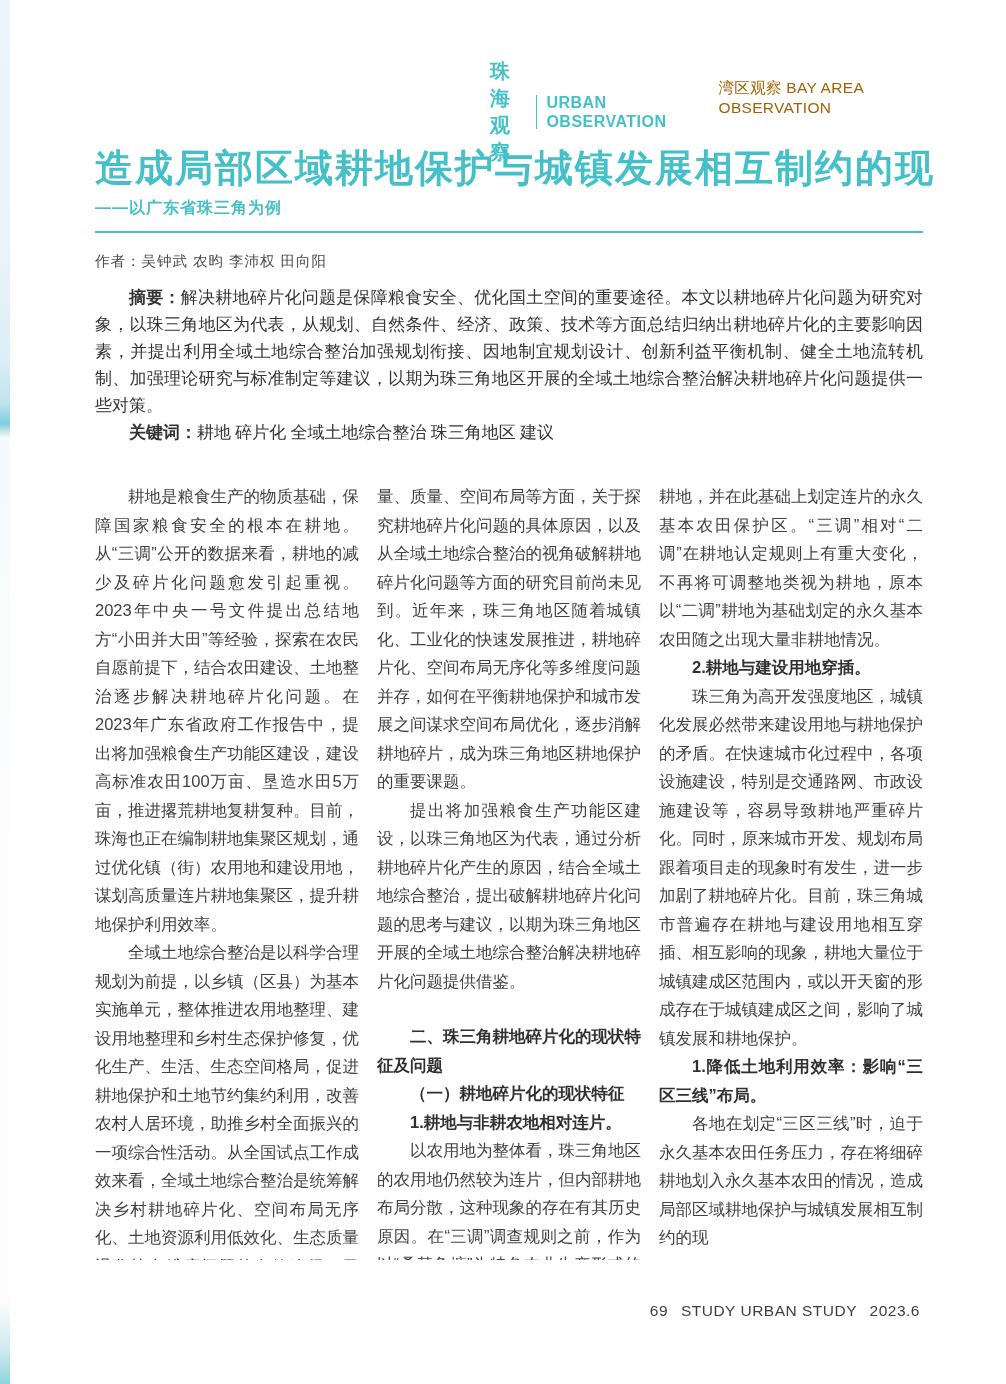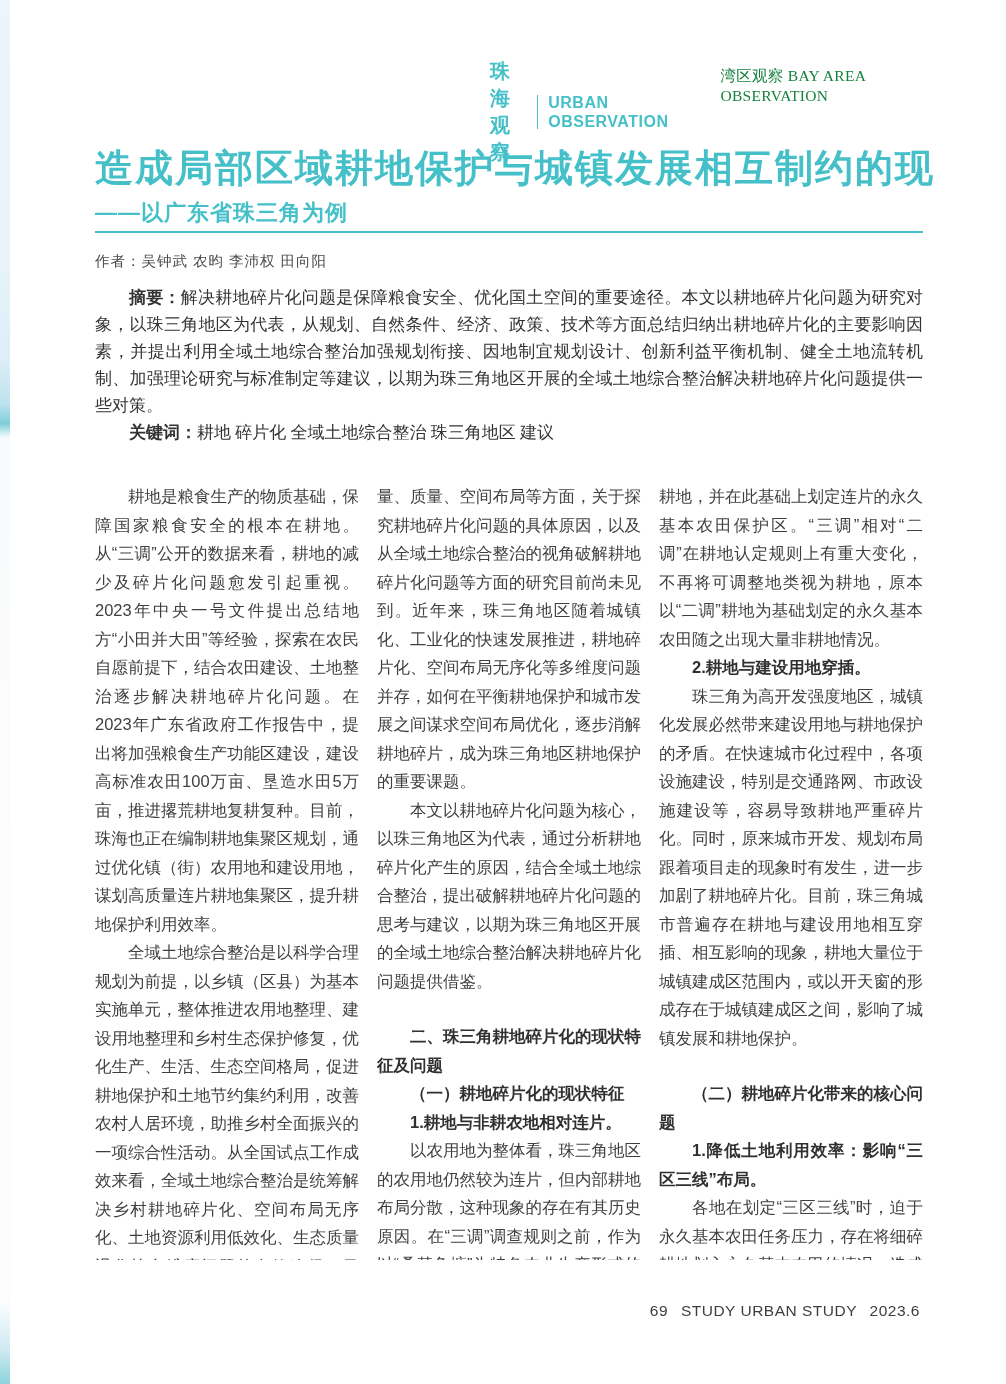--- a/index.html
+++ b/index.html
@@ -20,25 +20,25 @@
   }
   .content { position:absolute; left:95px; width:828px; }
 
   
   .header { top:58px; display:flex; align-items:flex-start; }
   .brand { margin-left:395px; display:flex; align-items:center; }
   .brand-cn { color:var(--accent); font-size:20px; font-weight:bold; letter-spacing:1px; }
   .brand-divider { width:2px; height:34px; background:var(--accent); margin:0 10px; }
   .brand-en { display:flex; flex-direction:column; color:var(--accent);
               font-size:16px; font-weight:bold; line-height:19px; letter-spacing:0.5px; }
-  .section-label { margin-left:52px; margin-top:8px; color:#15803d; font-size:15.5px; letter-spacing:0.3px;font-family:Liberation Serif, serif; }
+  .section-label { margin-left:52px; margin-top:20px; color:#a16207; font-size:15.5px; letter-spacing:0.3px; }
 
   
   .title { top:143px; color:var(--accent); font-size:38px; font-weight:bold; letter-spacing:2px; white-space:nowrap; }
-  .subtitle { top:198px; color:var(--accent); font-size:22px; font-weight:bold; letter-spacing:1px; }
+  .subtitle { top:198px; color:var(--accent); font-size:16px; font-weight:bold; letter-spacing:1px; }
   .rule { top:231px; height:2px; background:var(--accent); }
 
   
   .authors { top:252px; color:#4a4a4a; font-size:14.5px; letter-spacing:1px; }
   .abstract { top:284px; font-family:"Liberation Serif", serif; color:#333333;
               font-size:17px; line-height:27px; text-align:justify; }
   .abstract p { text-indent:2em; }
   .abstract b { font-weight:bold; }
   .keywords { margin-top:0; }
 
@@ -85,31 +85,30 @@
     <p class="keywords"><b>关键词：</b><span>耕地 碎片化 全域土地综合整治 珠三角地区 建议</span></p>
   </div>
 
   <div class="content columns" id="columns">
       <div class="col">
         <div class="blk p">耕地是粮食生产的物质基础，保障国家粮食安全的根本在耕地。从“三调”公开的数据来看，耕地的减少及碎片化问题愈发引起重视。2023年中央一号文件提出总结地方“小田并大田”等经验，探索在农民自愿前提下，结合农田建设、土地整治逐步解决耕地碎片化问题。在2023年广东省政府工作报告中，提出将加强粮食生产功能区建设，建设高标准农田100万亩、垦造水田5万亩，推进撂荒耕地复耕复种。目前，珠海也正在编制耕地集聚区规划，通过优化镇（街）农用地和建设用地，谋划高质量连片耕地集聚区，提升耕地保护利用效率。</div>
         <div class="blk p">全域土地综合整治是以科学合理规划为前提，以乡镇（区县）为基本实施单元，整体推进农用地整理、建设用地整理和乡村生态保护修复，优化生产、生活、生态空间格局，促进耕地保护和土地节约集约利用，改善农村人居环境，助推乡村全面振兴的一项综合性活动。从全国试点工作成效来看，全域土地综合整治是统筹解决乡村耕地碎片化、空间布局无序化、土地资源利用低效化、生态质量退化等多维度问题的有效途径。目前，关于耕地的研究，主要聚焦于耕地的数</div>
       </div>
       <div class="col">
         <div class="blk pc">量、质量、空间布局等方面，关于探究耕地碎片化问题的具体原因，以及从全域土地综合整治的视角破解耕地碎片化问题等方面的研究目前尚未见到。近年来，珠三角地区随着城镇化、工业化的快速发展推进，耕地碎片化、空间布局无序化等多维度问题并存，如何在平衡耕地保护和城市发展之间谋求空间布局优化，逐步消解耕地碎片，成为珠三角地区耕地保护的重要课题。</div>
-        <div class="blk p">本文以耕地碎片化问题为核心，以珠三角地区为代表，通过分析耕地碎片化产生的原因，结合全域土地综合整治，提出破解耕地碎片化问题的思考与建议，以期为珠三角地区开展的全域土地综合整治解决耕地碎片化问题提供借鉴。</div>
+        <div class="blk p">提出将加强粮食生产功能区建设，以珠三角地区为代表，通过分析耕地碎片化产生的原因，结合全域土地综合整治，提出破解耕地碎片化问题的思考与建议，以期为珠三角地区开展的全域土地综合整治解决耕地碎片化问题提供借鉴。</div>
         <div class="blk h2 space">二、珠三角耕地碎片化的现状特征及问题</div>
         <div class="blk h3">（一）耕地碎片化的现状特征</div>
         <div class="blk h4">1.耕地与非耕农地相对连片。</div>
         <div class="blk p">以农用地为整体看，珠三角地区的农用地仍然较为连片，但内部耕地布局分散，这种现象的存在有其历史原因。在“三调”调查规则之前，作为以“桑基鱼塘”为特色农业生产形式的珠三角地区，可调整园地与可调整坑塘水面均可视为</div>
       </div>
       <div class="col">
         <div class="blk pc">耕地，并在此基础上划定连片的永久基本农田保护区。“三调”相对“二调”在耕地认定规则上有重大变化，不再将可调整地类视为耕地，原本以“二调”耕地为基础划定的永久基本农田随之出现大量非耕地情况。</div>
         <div class="blk h4">2.耕地与建设用地穿插。</div>
         <div class="blk p">珠三角为高开发强度地区，城镇化发展必然带来建设用地与耕地保护的矛盾。在快速城市化过程中，各项设施建设，特别是交通路网、市政设施建设等，容易导致耕地严重碎片化。同时，原来城市开发、规划布局跟着项目走的现象时有发生，进一步加剧了耕地碎片化。目前，珠三角城市普遍存在耕地与建设用地相互穿插、相互影响的现象，耕地大量位于城镇建成区范围内，或以开天窗的形成存在于城镇建成区之间，影响了城镇发展和耕地保护。</div>
-        <div class="blk h3 space">（二）耕地碎片化带来的核心问题</div>
         <div class="blk h4">1.降低土地利用效率：影响“三区三线”布局。</div>
         <div class="blk p">各地在划定“三区三线”时，迫于永久基本农田任务压力，存在将细碎耕地划入永久基本农田的情况，造成局部区域耕地保护与城镇发展相互制约的现</div>
       </div>
     </div>
 
   <div class="footer">
     <span>69</span>
     <span>STUDY URBAN STUDY</span>
     <span>2023.6</span>
   </div>

